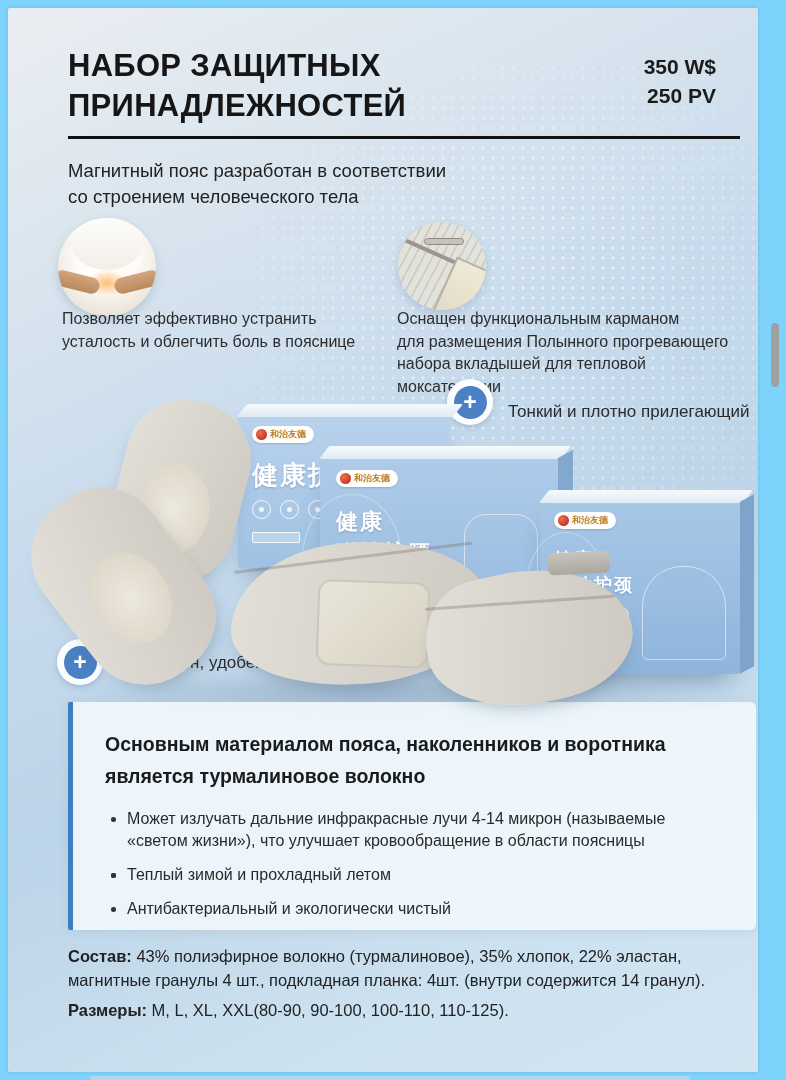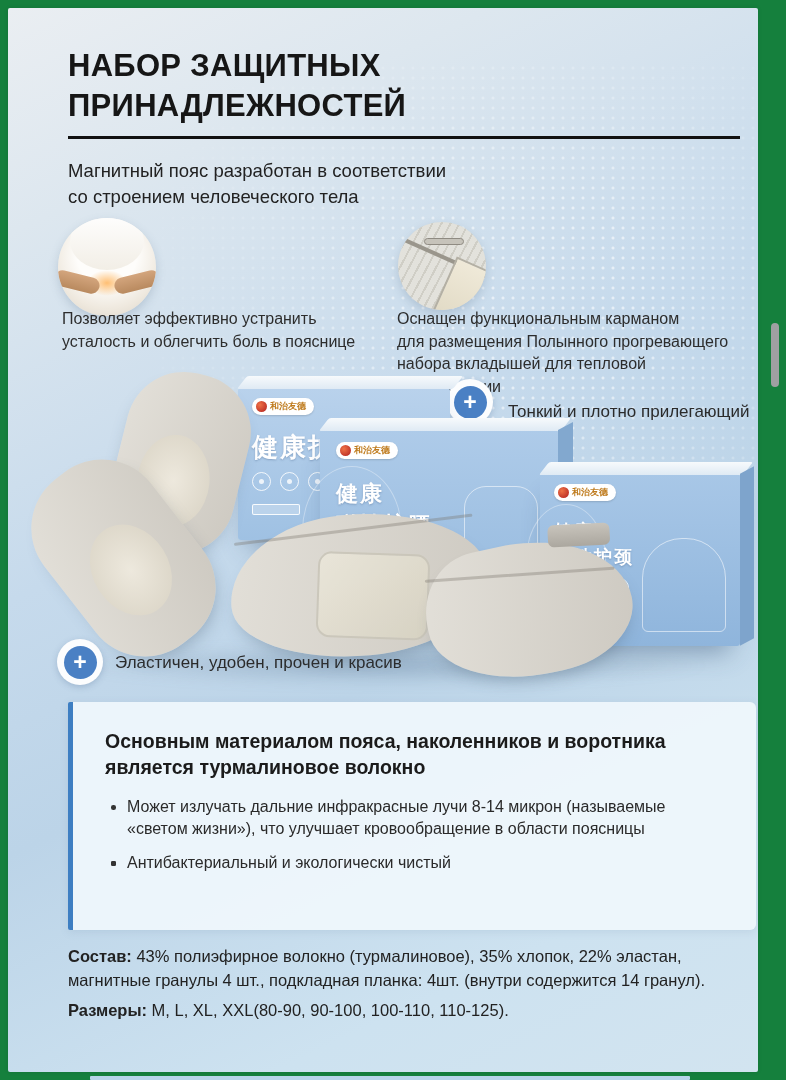--- a/index.html
+++ b/index.html
@@ -1,18 +1,18 @@
 <!DOCTYPE html>
 <html><head>
 <meta charset="utf-8">
 <style>
   * { margin:0; padding:0; box-sizing:border-box; }
   html,body { width:786px; height:1080px; }
   body { font-family:"Liberation Sans", sans-serif; background:#e9e8e5; }
-  .screen { position:relative; width:786px; height:1080px; background:#15803d; overflow:hidden; }
+  .screen { position:relative; width:786px; height:1080px; background:#7dd3fc; overflow:hidden; }
 
   .page {
     position:absolute; left:8px; top:8px; width:750px; height:1064px;
     background:linear-gradient(155deg,#eaeef2 0%,#dde7ef 16%,#c6daec 42%,#bcd4e8 60%,#cde2f0 84%,#d2e4f0 100%);
     border-radius:2px; overflow:hidden;
     box-shadow:0 0 4px rgba(0,0,0,.12);
   }
 
   .dots {
     position:absolute; left:150px; top:55px; width:600px; height:560px;
@@ -65,21 +65,21 @@
   .cap2 { left:389px; top:300px; width:345px; }
 
   
   .plus-wrap { position:absolute; width:46px; height:46px; border-radius:50%; background:#fcfdfe;
         box-shadow:0 2px 6px rgba(80,110,150,.3); display:flex; align-items:center; justify-content:center; }
   .plus-circle { width:33px; height:33px; border-radius:50%; background:#4a80c4; color:#fff;
         display:flex; align-items:center; justify-content:center; font-size:23px; font-weight:600; line-height:1; }
   .hl-text { position:absolute; font-size:17px; font-weight:500; color:#2b2b2b; }
 
   
-  .collage { position:absolute; left:24px; top:364px; width:712px; height:312px; }
+  .collage { position:absolute; left:24px; top:392px; width:712px; height:312px; }
   .collage::after { content:""; position:absolute; left:30px; right:30px; bottom:-2px; height:42px;
         background:radial-gradient(ellipse at 50% 50%, rgba(70,100,130,.30), transparent 70%); filter:blur(6px); }
 
   .pbox { position:absolute; border-radius:3px; box-shadow:0 16px 24px -10px rgba(50,80,115,.45); }
   .pbox .boxtop { position:absolute; left:4px; right:-8px; top:-12px; height:13px;
         background:linear-gradient(#f7fafc,#dfeaf4); transform:skewX(-38deg); border-radius:2px; }
   .box1 { left:206px; top:16px; width:212px; height:152px; background:linear-gradient(180deg,#b9d2ec,#9fc1e3); z-index:1; }
   .box2 { left:288px; top:58px; width:238px; height:198px; background:linear-gradient(180deg,#aecbe9,#93b8dd); z-index:2; }
   .box2::after { content:""; position:absolute; right:-15px; top:-4px; bottom:4px; width:15px;
         background:#82a8cf; transform:skewY(-28deg); }
@@ -133,21 +133,21 @@
         transform:rotate(-12deg); z-index:6; }
   .neck .strap { position:absolute; right:8px; top:-6px; width:62px; height:22px; border-radius:6px;
         background:linear-gradient(#c8c4bc,#aba79f); transform:rotate(9deg); }
   .neck .seam { position:absolute; left:6px; top:30px; width:190px; height:3px; border-radius:2px;
         background:rgba(120,115,105,.35); transform:rotate(8deg); }
 
   
   .info-box { position:absolute; left:60px; top:694px; width:688px; height:228px;
         background:rgba(240,247,252,.92); border-left:5px solid #3d7ec2; border-radius:2px 6px 6px 2px;
         padding:26px 30px 18px 32px; box-shadow:0 2px 8px rgba(100,130,160,.15); }
-  .info-heading { font-size:19.5px; line-height:26px; font-weight:700; color:#1b1b1b; margin-bottom:16px; }
+  .info-heading { font-size:19.5px; line-height:32px; font-weight:700; color:#1b1b1b; margin-bottom:16px; }
   .info-list { list-style:none; }
   .info-list li { position:relative; padding-left:22px; margin-bottom:12px; font-size:16px; line-height:22px;
         color:#2a2a2a; max-width:625px; }
   .b-dot { position:absolute; left:6px; top:9px; width:4.5px; height:4.5px; border-radius:50%; background:#333; }
 
   
   .comp { position:absolute; left:60px; top:936px; width:660px; font-size:16.5px; line-height:24px; color:#222; }
   .sizes { position:absolute; left:60px; top:990px; width:660px; font-size:16.5px; line-height:24px; color:#222; }
   .bold { font-weight:700; }
   .page-num { position:absolute; left:0; top:1080px; width:750px; text-align:left; font-size:15px; color:#333; }
@@ -159,20 +159,24 @@
 </style>
 </head>
 <body>
 
 <div class="screen">
   <div class="page">
     <div class="dots"></div>
 
     <h1 class="title pre">НАБОР ЗАЩИТНЫХ
 ПРИНАДЛЕЖНОСТЕЙ</h1>
+    <div class="price">
+      <div>350 W$</div>
+      <div>250 PV</div>
+    </div>
     <div class="rule"></div>
     <p class="subtitle pre">Магнитный пояс разработан в соответствии
 со строением человеческого тела</p>
 
     <div class="circle-img c1">
       <div class="shirt"></div>
       <div class="glow"></div>
       <div class="arm l"></div>
       <div class="arm r"></div>
     </div>
@@ -262,23 +266,23 @@
 
     <div class="plus-wrap" style="left:49px; top:631px;">
       <div class="plus-circle">+</div>
     </div>
     <div class="hl-text" style="left:107px; top:645px;">Эластичен, удобен, прочен и красив</div>
 
     <div class="info-box">
       <div class="info-heading pre">Основным материалом пояса, наколенников и воротника
 является турмалиновое волокно</div>
       <ul class="info-list">
-        <li><span class="b-dot"></span><span>Может излучать дальние инфракрасные лучи 8-14 микрон (называемые «светом жизни»), что улучшает кровообращение в области поясницы</span></li>
+        <li><span class="b-dot"></span><span>Может излучать дальние инфракрасные лучи 4-14 микрон (называемые «светом жизни»), что улучшает кровообращение в области поясницы</span></li>
         <li><span class="b-dot"></span></li>
-        <li><span class="b-dot"></span></li>
+        <li><span class="b-dot"></span><span>Теплый зимой и прохладный летом</span></li>
         <li><span class="b-dot"></span><span>Антибактериальный и экологически чистый</span></li>
       </ul>
     </div>
 
     <p class="comp pre"><span class="bold">Состав:</span><span> 43% полиэфирное волокно (турмалиновое), 35% хлопок, 22% эластан,
 магнитные гранулы 4 шт., подкладная планка: 4шт. (внутри содержится 14 гранул).</span></p>
     <p class="sizes"><span class="bold">Размеры:</span><span> M, L, XL, XXL(80-90, 90-100, 100-110, 110-125).</span></p>
     <div class="page-num">21</div>
   </div>
 

